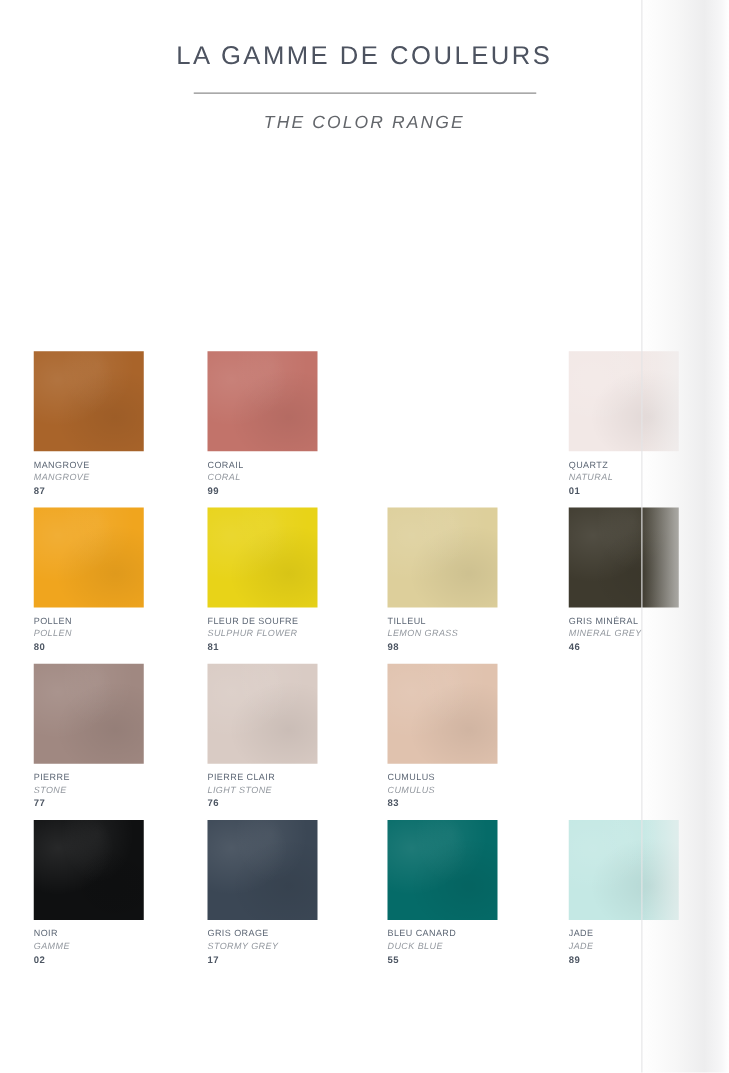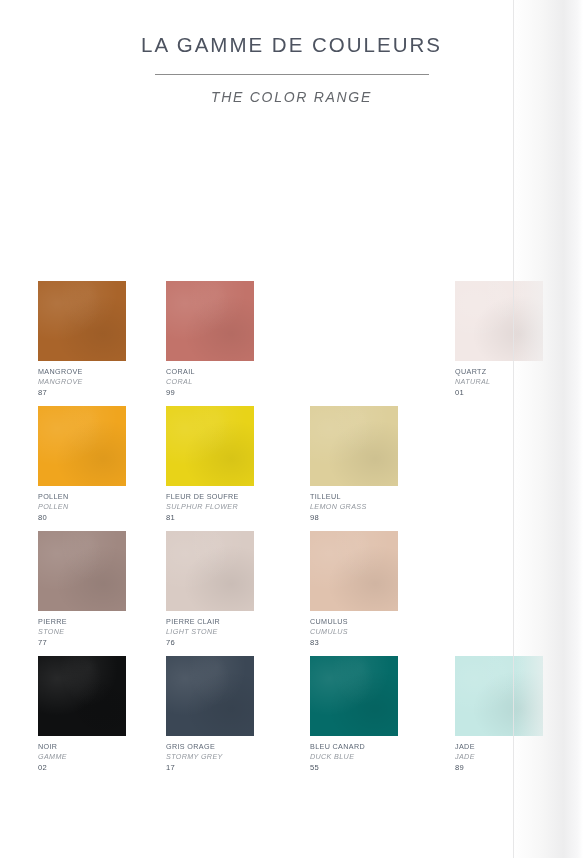--- a/index.html
+++ b/index.html
@@ -87,21 +87,21 @@
   }
   .row {
     position: relative;
     height: 125px;
   }
   .cell {
     position: absolute;
     top: 0;
     width: 88px;
   }
-  .cell.c0 { left: 16px; }
+  .cell.c0 { left: 5px; }
   .cell.c1 { left: 144px; }
   .cell.c2 { left: 288px; }
   .cell.c3 { left: 433px; }
 
   .swatch {
     width: 88px;
     height: 80px;
     position: relative;
     overflow: hidden;
   }
@@ -129,21 +129,21 @@
   .name-en {
     font-size: 7.2px;
     font-style: italic;
     letter-spacing: 0.35px;
     color: #93989f;
     line-height: 10px;
     white-space: nowrap;
   }
   .code {
     font-size: 7.6px;
-    font-weight: 400;
+    font-weight: 700;
     letter-spacing: 0.3px;
     color: #4d5663;
     line-height: 11px;
     white-space: nowrap;
   }
 </style>
 </head>
 <body>
 
 <div id="page">
@@ -201,20 +201,28 @@
         </div>
       </div>
       <div class="cell c2">
         <div class="swatch" style="background-color: rgb(221, 207, 155);"></div>
         <div class="labels">
           <div class="name-fr">TILLEUL</div>
           <div class="name-en">LEMON GRASS</div>
           <div class="code">98</div>
         </div>
       </div>
+      <div class="cell c3">
+        <div class="swatch" style="background-color: rgb(62, 58, 46);"></div>
+        <div class="labels">
+          <div class="name-fr">GRIS MINÉRAL</div>
+          <div class="name-en">MINERAL GREY</div>
+          <div class="code">46</div>
+        </div>
+      </div>
     </div>
 
     <div class="row">
       <div class="cell c0">
         <div class="swatch" style="background-color: rgb(160, 136, 129);"></div>
         <div class="labels">
           <div class="name-fr">PIERRE</div>
           <div class="name-en">STONE</div>
           <div class="code">77</div>
         </div>

